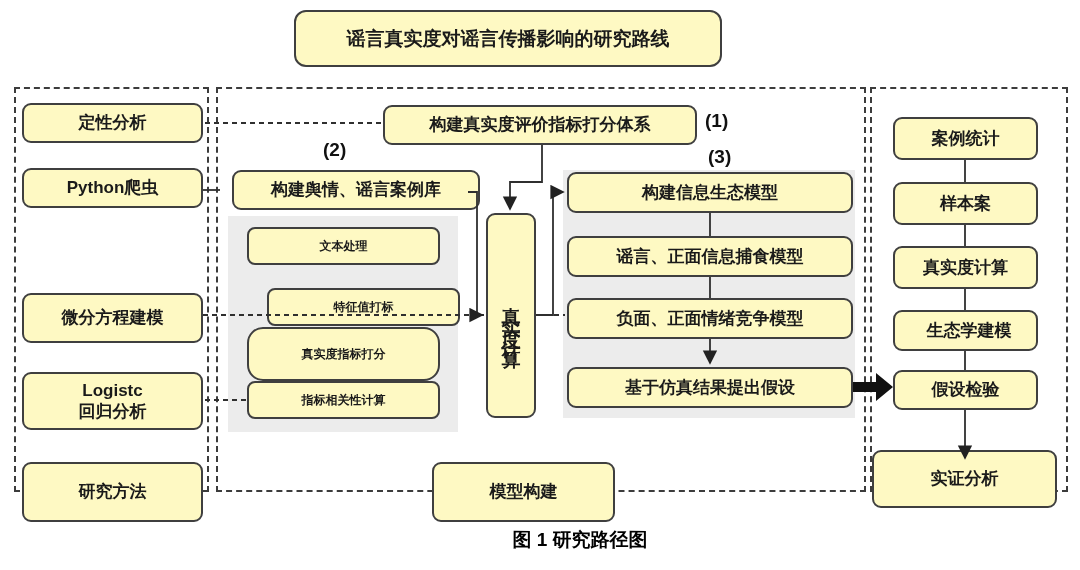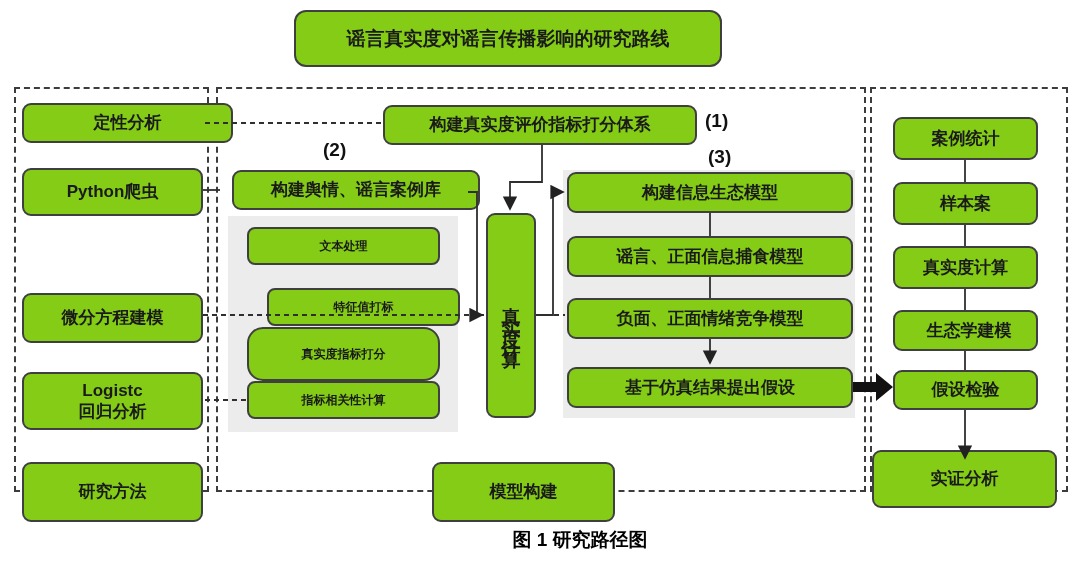--- a/index.html
+++ b/index.html
@@ -4,21 +4,21 @@
 <style>
   html,body{margin:0;padding:0;background:#fff;}
   #canvas{
     position:relative;width:1080px;height:570px;background:#ffffff;
     font-family:"Liberation Sans","DejaVu Sans",sans-serif;color:#1a1a1a;overflow:hidden;
   }
   .container-dashed{position:absolute;border:2px dashed #3c3c3c;background:transparent;}
   .gray-panel{position:absolute;background:#ececec;}
   .node{
     position:absolute;display:flex;align-items:center;justify-content:center;
-    background:#84cc16;border:2px solid #3f3f3f;border-radius:9px;
+    background:#fef9c3;border:2px solid #3f3f3f;border-radius:9px;
     font-weight:bold;font-size:17px;text-align:center;line-height:1.25;box-sizing:border-box;
   }
   .node.small{font-size:12px;border-radius:8px;}
   .node.title-box{border-radius:12px;font-size:19px;}
   .vertical-text{
     writing-mode:vertical-rl;text-orientation:upright;
     letter-spacing:11px;font-size:19px;padding-top:6px;
   }
   .step-label{position:absolute;font-weight:bold;font-size:19px;color:#111;}
   .caption{
@@ -36,24 +36,24 @@
   <div class="container-dashed" style="left:216px;top:87px;width:646px;height:401px;"></div>
   <div class="container-dashed" style="left:870px;top:87px;width:194px;height:401px;"></div>
 
   <div class="gray-panel" style="left:228px;top:216px;width:230px;height:216px;"></div>
   <div class="gray-panel" style="left:563px;top:170px;width:292px;height:248px;"></div>
 
   <div class="node title-box" style="left:294px;top:10px;width:428px;height:57px;">
     <span>谣言真实度对谣言传播影响的研究路线</span>
   </div>
 
-  <div class="node" style="left:22px;top:103px;width:211px;height:40px;align-items:center;">
+  <div class="node" style="left:22px;top:103px;width:181px;height:40px;align-items:center;">
     <span>定性分析</span>
   </div>
-  <div class="node" style="left:22px;top:168px;width:181px;height:48px;">
+  <div class="node" style="left:22px;top:168px;width:181px;height:40px;">
     <span>Python爬虫</span>
   </div>
   <div class="node" style="left:22px;top:293px;width:181px;height:50px;">
     <span>微分方程建模</span>
   </div>
   <div class="node two-line" style="left:22px;top:372px;width:181px;height:58px;">
     <span>
       <span>Logistc</span>
       <span>回归分析</span>
     </span>

